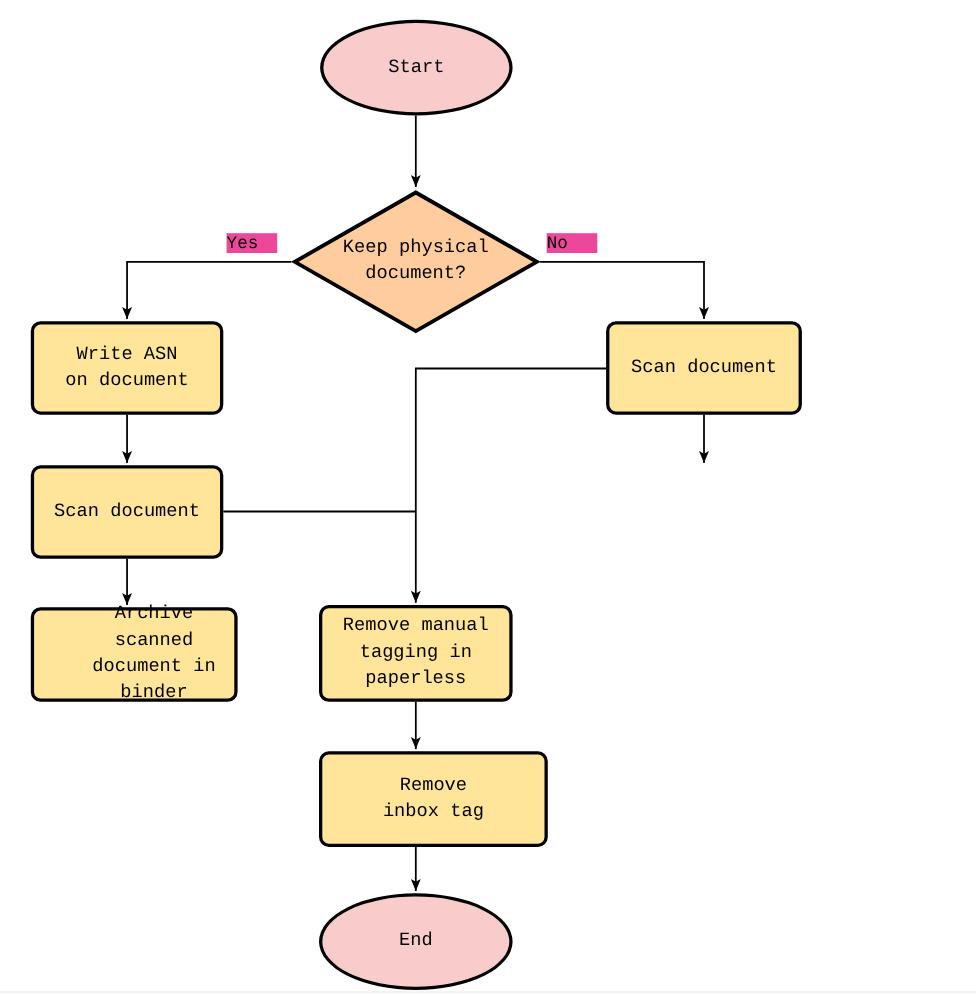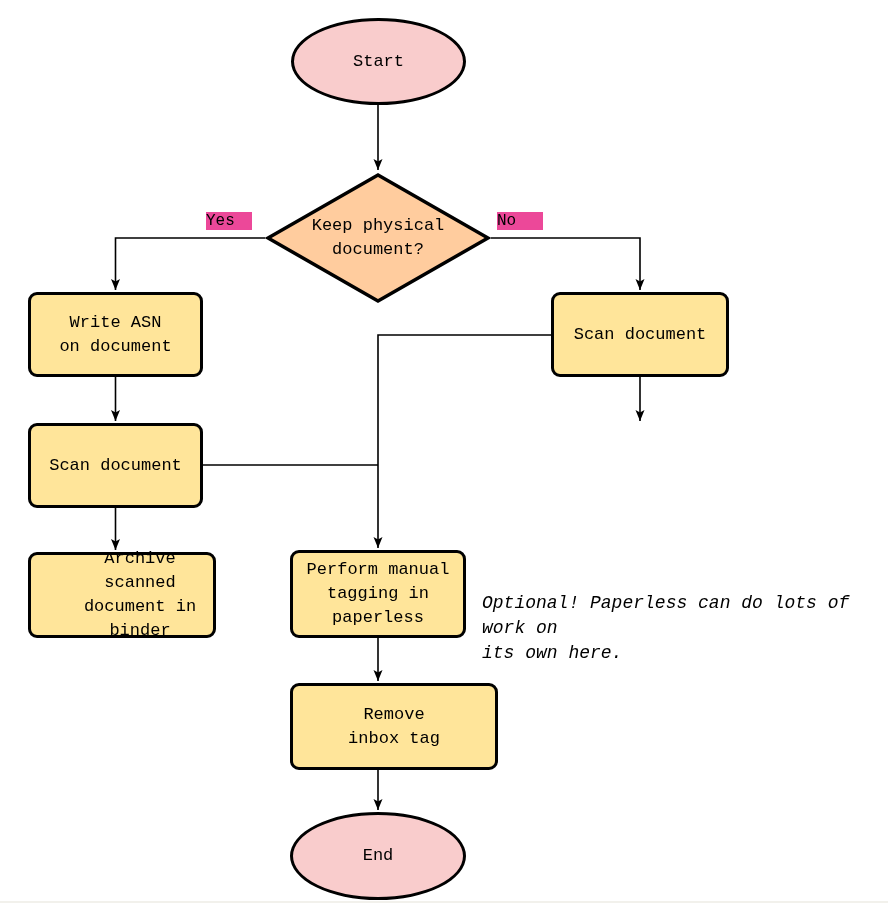--- a/index.html
+++ b/index.html
@@ -142,35 +142,33 @@
 document in
 binder</span>
   </div>
 
   <div class="node process n-scan-right">
     <span>Scan document</span>
   </div>
 
 
   <div class="node process n-tagging">
-    <span>Perform manual
+    <span>Remove manual
 tagging in
 paperless</span>
   </div>
 
   <div class="node process n-remove-inbox">
     <span>Remove
 inbox tag</span>
   </div>
 
   <div class="node terminator n-end">
     <span>End</span>
   </div>
 
   <div class="edge-label l-yes">Yes</div>
   <div class="edge-label l-no">No</div>
 
-  <div class="annotation">Optional! Paperless can do lots of work on
-its own here.</div>
 
   <div class="bottom-border"></div>
 
 </div>
 
 </body></html>

